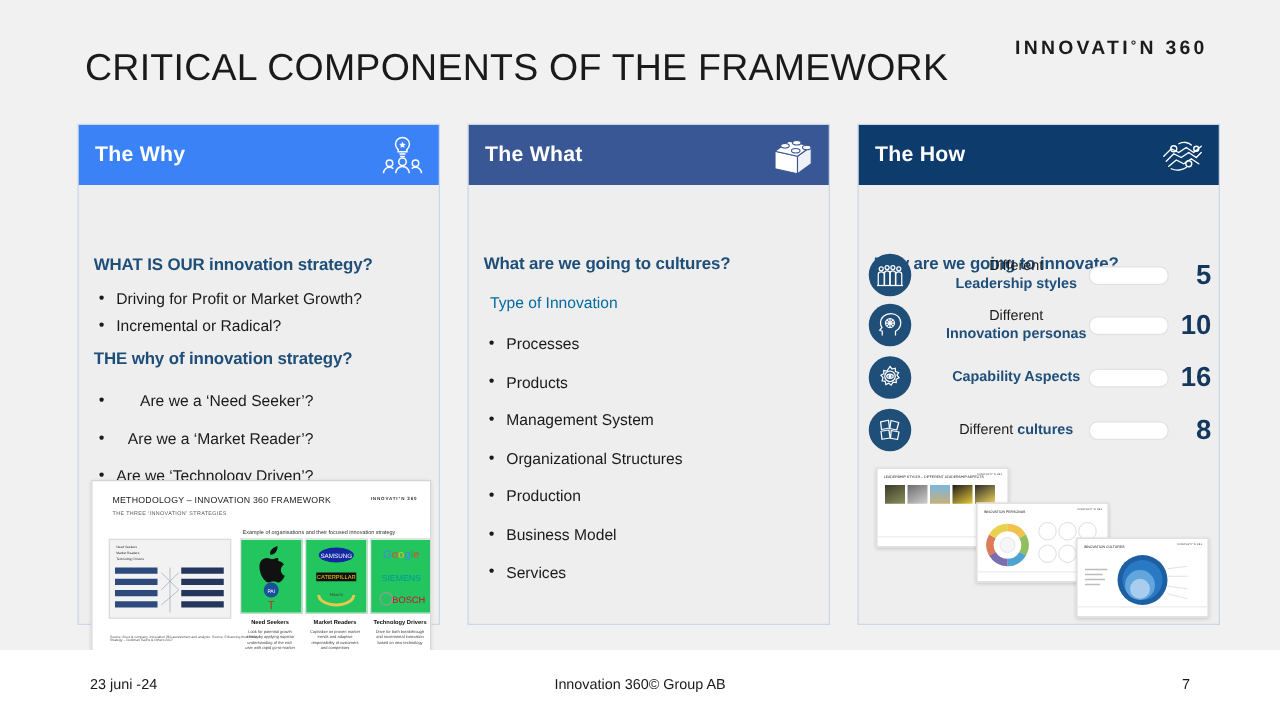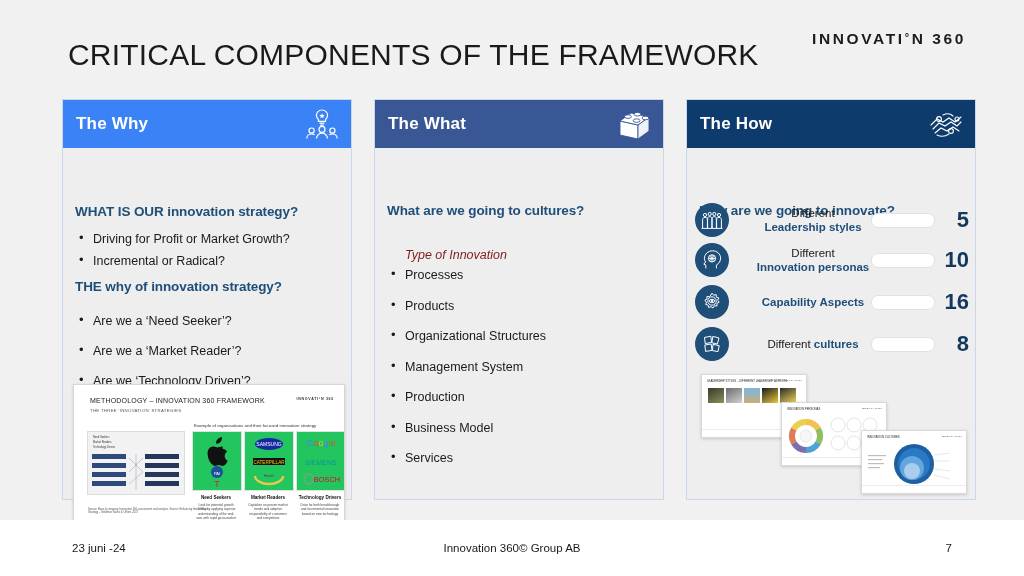--- a/index.html
+++ b/index.html
@@ -100,24 +100,23 @@
   .q-head {
     color: #1f4e79;
     font-weight: 700;
     font-size: 13.5px;
     margin: 0;
     padding: 0 12px;
     letter-spacing: -0.1px;
   }
   .plain-line {
     font-size: 12.5px;
-    color: #7f1d1d;
+    color: #0369a1;
     padding: 0 12px;
-    margin: 18px;
-    font-style: italic;
+    margin: 5px;
   }
   ul.bullets {
     list-style: none;
     margin: 0;
     padding: 0 12px;
   }
   ul.bullets li {
     position: relative;
     font-size: 12.5px;
     color: #1a1a1a;
@@ -130,21 +129,21 @@
     left: 4px; top: -1px;
     font-size: 13px;
     color: #1a1a1a;
   }
 
   
   #why-q1 { position:absolute; top: 56px; left:0; }
   #why-list1 { position:absolute; top: 80px; left:0; }
   #why-list1 li { line-height: 22px; }
   #why-q2 { position:absolute; top: 131px; left:0; }
-  #why-list2 { position:absolute; top: 158px; left:0; }
+  #why-list2 { position:absolute; top: 158px; left:0;text-align:right; }
   #why-list2 li { line-height: 30px; }
 
   
   #what-q1 { position:absolute; top: 55px; left:0; }
   #what-sub { position:absolute; top: 82px; left:0; }
   #what-list { position:absolute; top: 112px; left:0; }
   #what-list li { line-height: 30.5px; }
 
   
   .thumb-why {
@@ -499,22 +498,22 @@
           </g>
         </svg>
       </span>
     </div>
     <div class="card-body">
       <div class="q-head" id="what-q1">What are we going to cultures?</div>
       <div class="plain-line" id="what-sub">Type of Innovation</div>
       <ul class="bullets" id="what-list">
         <li>Processes</li>
         <li>Products</li>
+        <li>Management System</li>
         <li>Organizational Structures</li>
-        <li>Management System</li>
         <li>Production</li>
         <li>Business Model</li>
         <li>Services</li>
       </ul>
     </div>
   </div>
 
   <div class="card" id="card-how">
     <div class="card-head" style="background: rgb(13, 59, 107);">
       <span class="title">The How</span>

